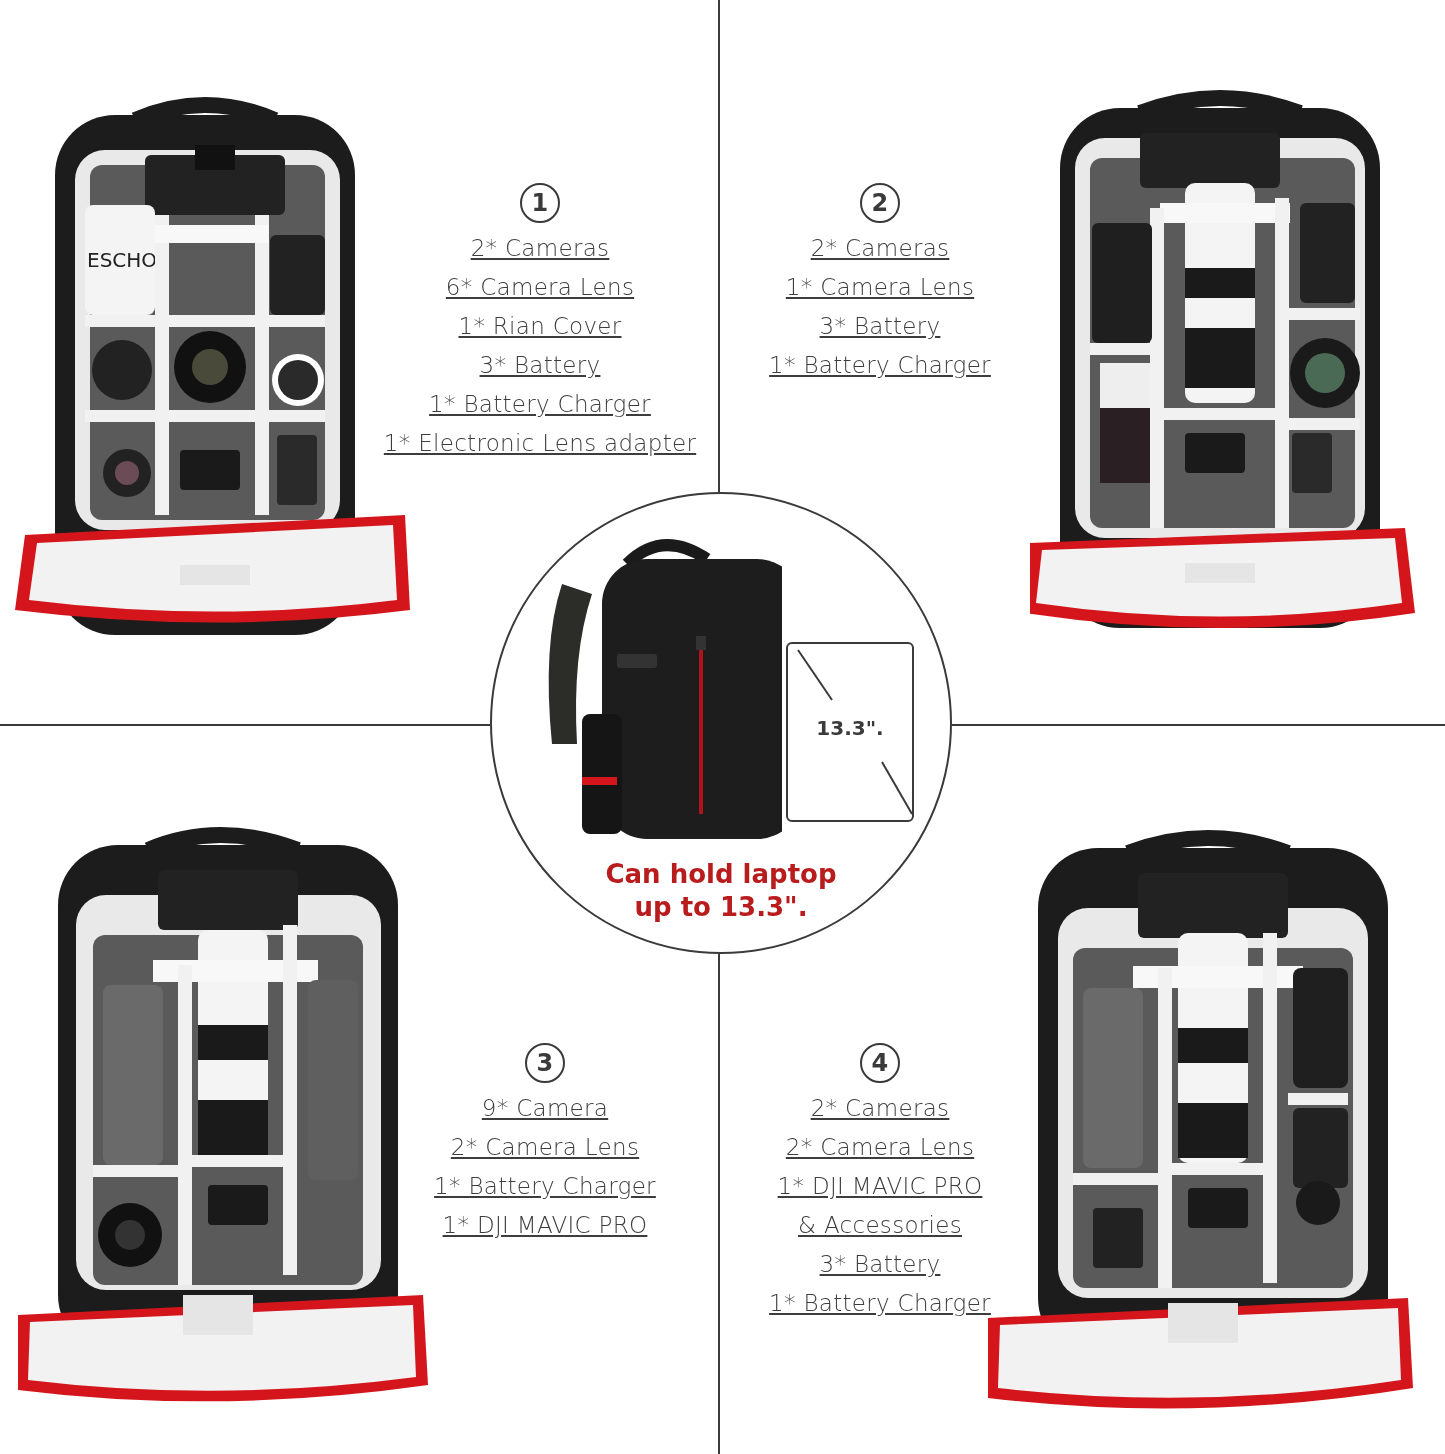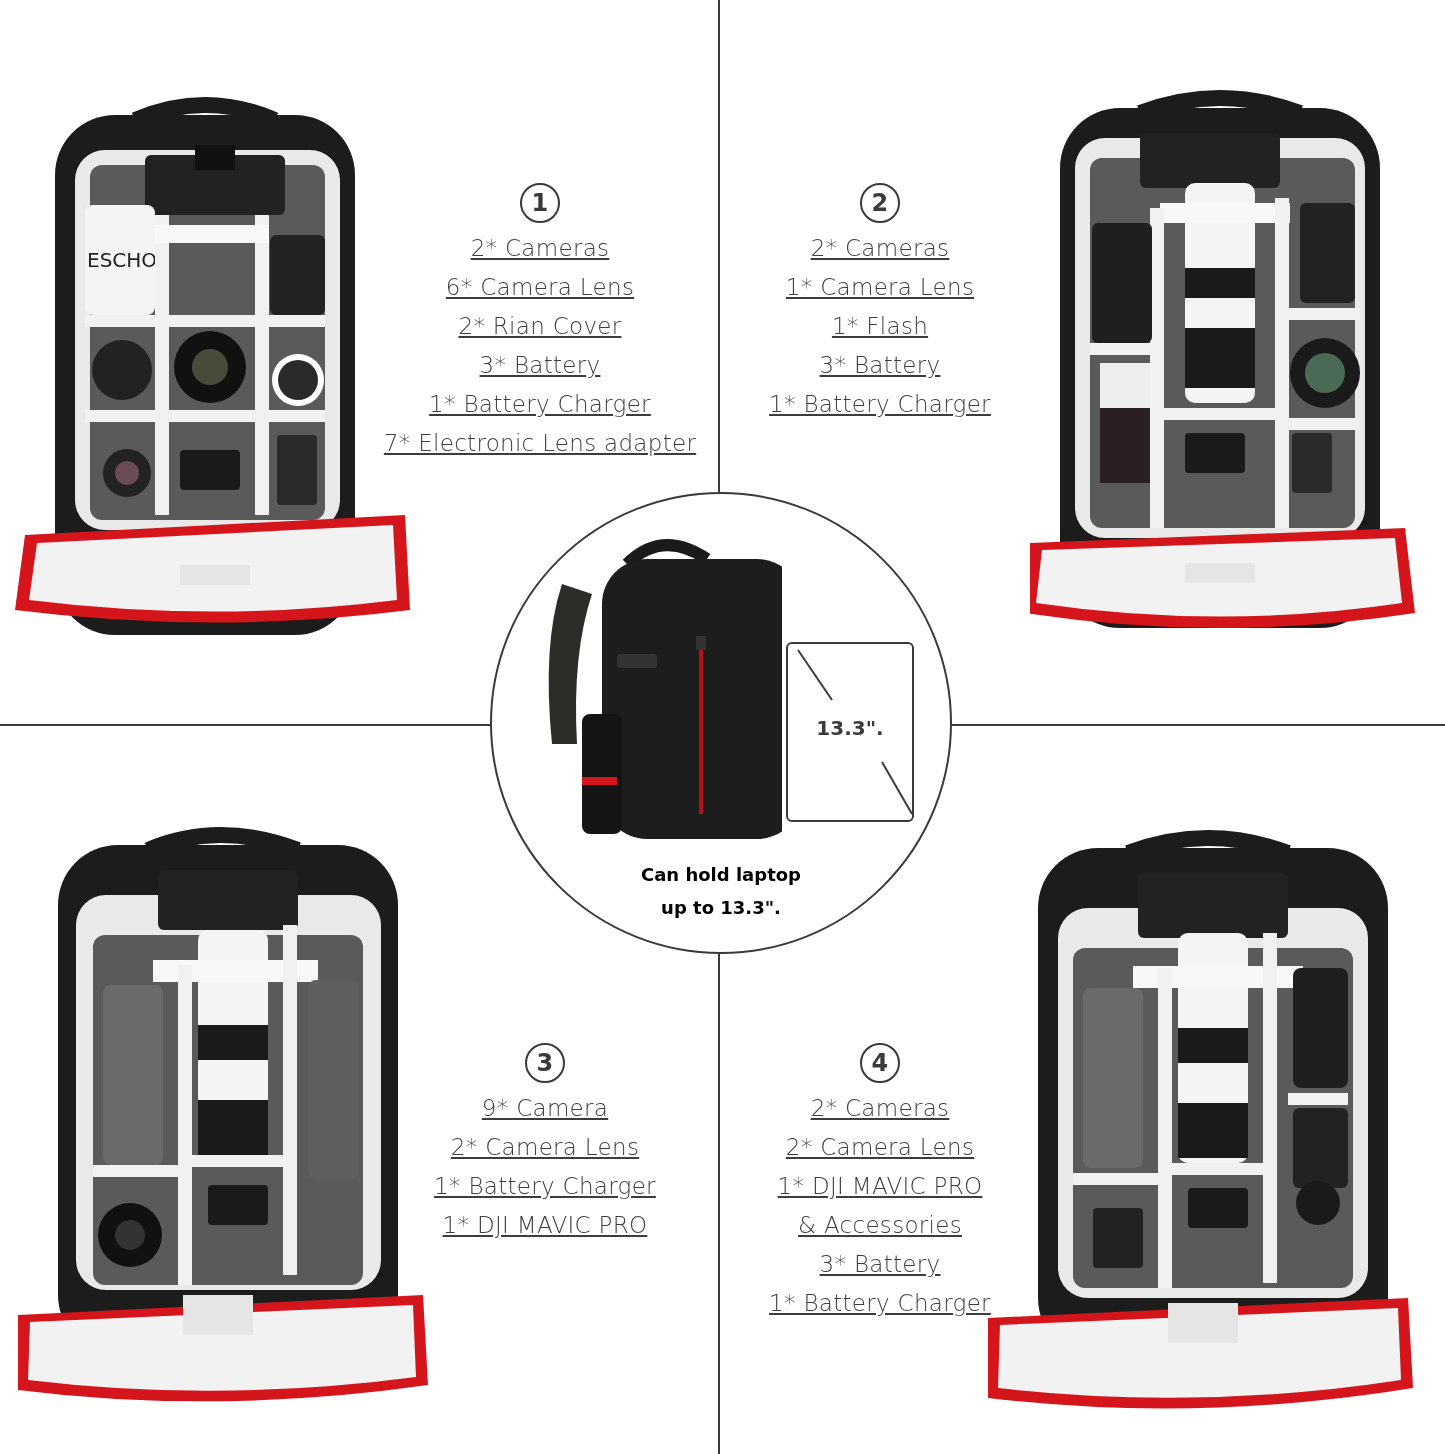--- a/index.html
+++ b/index.html
@@ -5,21 +5,21 @@
     html, body { margin:0; padding:0; background:#ffffff; }
     body { width:1445px; height:1454px; position:relative; overflow:hidden; font-family:"DejaVu Sans", sans-serif; color:#3a3a3a; }
     .vline { position:absolute; left:718px; width:2px; background:#3a3a3a; }
     .hline { position:absolute; top:724px; height:2px; background:#3a3a3a; }
     .panel-text { position:absolute; text-align:center; font-weight:300; font-size:23px; line-height:39px; color:#3d3d3d; letter-spacing:0.3px; }
     .badge { display:inline-block; width:36px; height:36px; border:2px solid #3a3a3a; border-radius:50%; font-weight:bold; font-size:24px; line-height:36px; color:#3a3a3a; margin-bottom:6px; text-align:center; }
     .item { white-space:nowrap;text-decoration:underline; }
     .circle { position:absolute; left:490px; top:492px; width:462px; height:462px; border:2px solid #3a3a3a; border-radius:50%; background:#fff; box-sizing:border-box; }
     .laptop-box { position:absolute; left:294px; top:148px; width:128px; height:180px; border:2px solid #3a3a3a; border-radius:6px; box-sizing:border-box; }
     .laptop-size { position:absolute; left:0; right:0; top:72px; text-align:center; font-weight:bold; font-size:20px; color:#3a3a3a; }
-    .laptop-caption { position:absolute; left:0; right:0; top:364px; text-align:center; font-weight:bold; font-size:18px; line-height:33px; color:#000000; }
+    .laptop-caption { position:absolute; left:0; right:0; top:364px; text-align:center; font-weight:bold; font-size:26px; line-height:33px; color:#b91c1c; }
     .bag { position:absolute; }
   </style>
 </head>
 <body>
 
 <div class="vline" style="top:0;height:492px;"></div>
 <div class="vline" style="top:954px;height:500px;"></div>
 <div class="hline" style="left:0;width:490px;"></div>
 <div class="hline" style="left:952px;width:493px;"></div>
 
@@ -49,31 +49,30 @@
   <rect x="262" y="340" width="40" height="70" rx="4" fill="#2a2a2a"></rect>
   <path d="M10 440 L390 420 L395 515 Q200 540 0 515 Z" fill="#d4161c"></path>
   <path d="M22 448 L378 430 L382 505 Q200 528 14 505 Z" fill="#f2f2f2"></path>
   <rect x="165" y="470" width="70" height="20" fill="#e5e5e5"></rect>
 </svg>
 
 <div class="panel-text" style="left:370px;top:183px;width:340px;">
   <div class="badge">1</div>
   <div class="item">2* Cameras</div>
   <div class="item">6* Camera Lens</div>
-  <div class="item">2* Rian Cover</div>
+  <div class="item">1* Rian Cover</div>
   <div class="item">3* Battery</div>
   <div class="item">1* Battery Charger</div>
-  <div class="item">7* Electronic Lens adapter</div>
+  <div class="item">1* Electronic Lens adapter</div>
 </div>
 
 <div class="panel-text" style="left:760px;top:183px;width:240px;">
   <div class="badge">2</div>
   <div class="item">2* Cameras</div>
   <div class="item">1* Camera Lens</div>
-  <div class="item">1* Flash</div>
   <div class="item">3* Battery</div>
   <div class="item">1* Battery Charger</div>
 </div>
 
 <svg class="bag" style="left:1030px;top:88px;" width="400" height="560" viewBox="0 0 400 560">
   <rect x="30" y="20" width="320" height="520" rx="60" fill="#1c1c1c"></rect>
   <path d="M110 25 Q190 -5 270 25" stroke="#1c1c1c" stroke-width="16" fill="none"></path>
   <rect x="45" y="50" width="290" height="400" rx="30" fill="#e9e9e9"></rect>
   <rect x="60" y="70" width="265" height="370" rx="12" fill="#5a5a5a"></rect>
   <rect x="110" y="45" width="140" height="55" rx="6" fill="#222"></rect>

